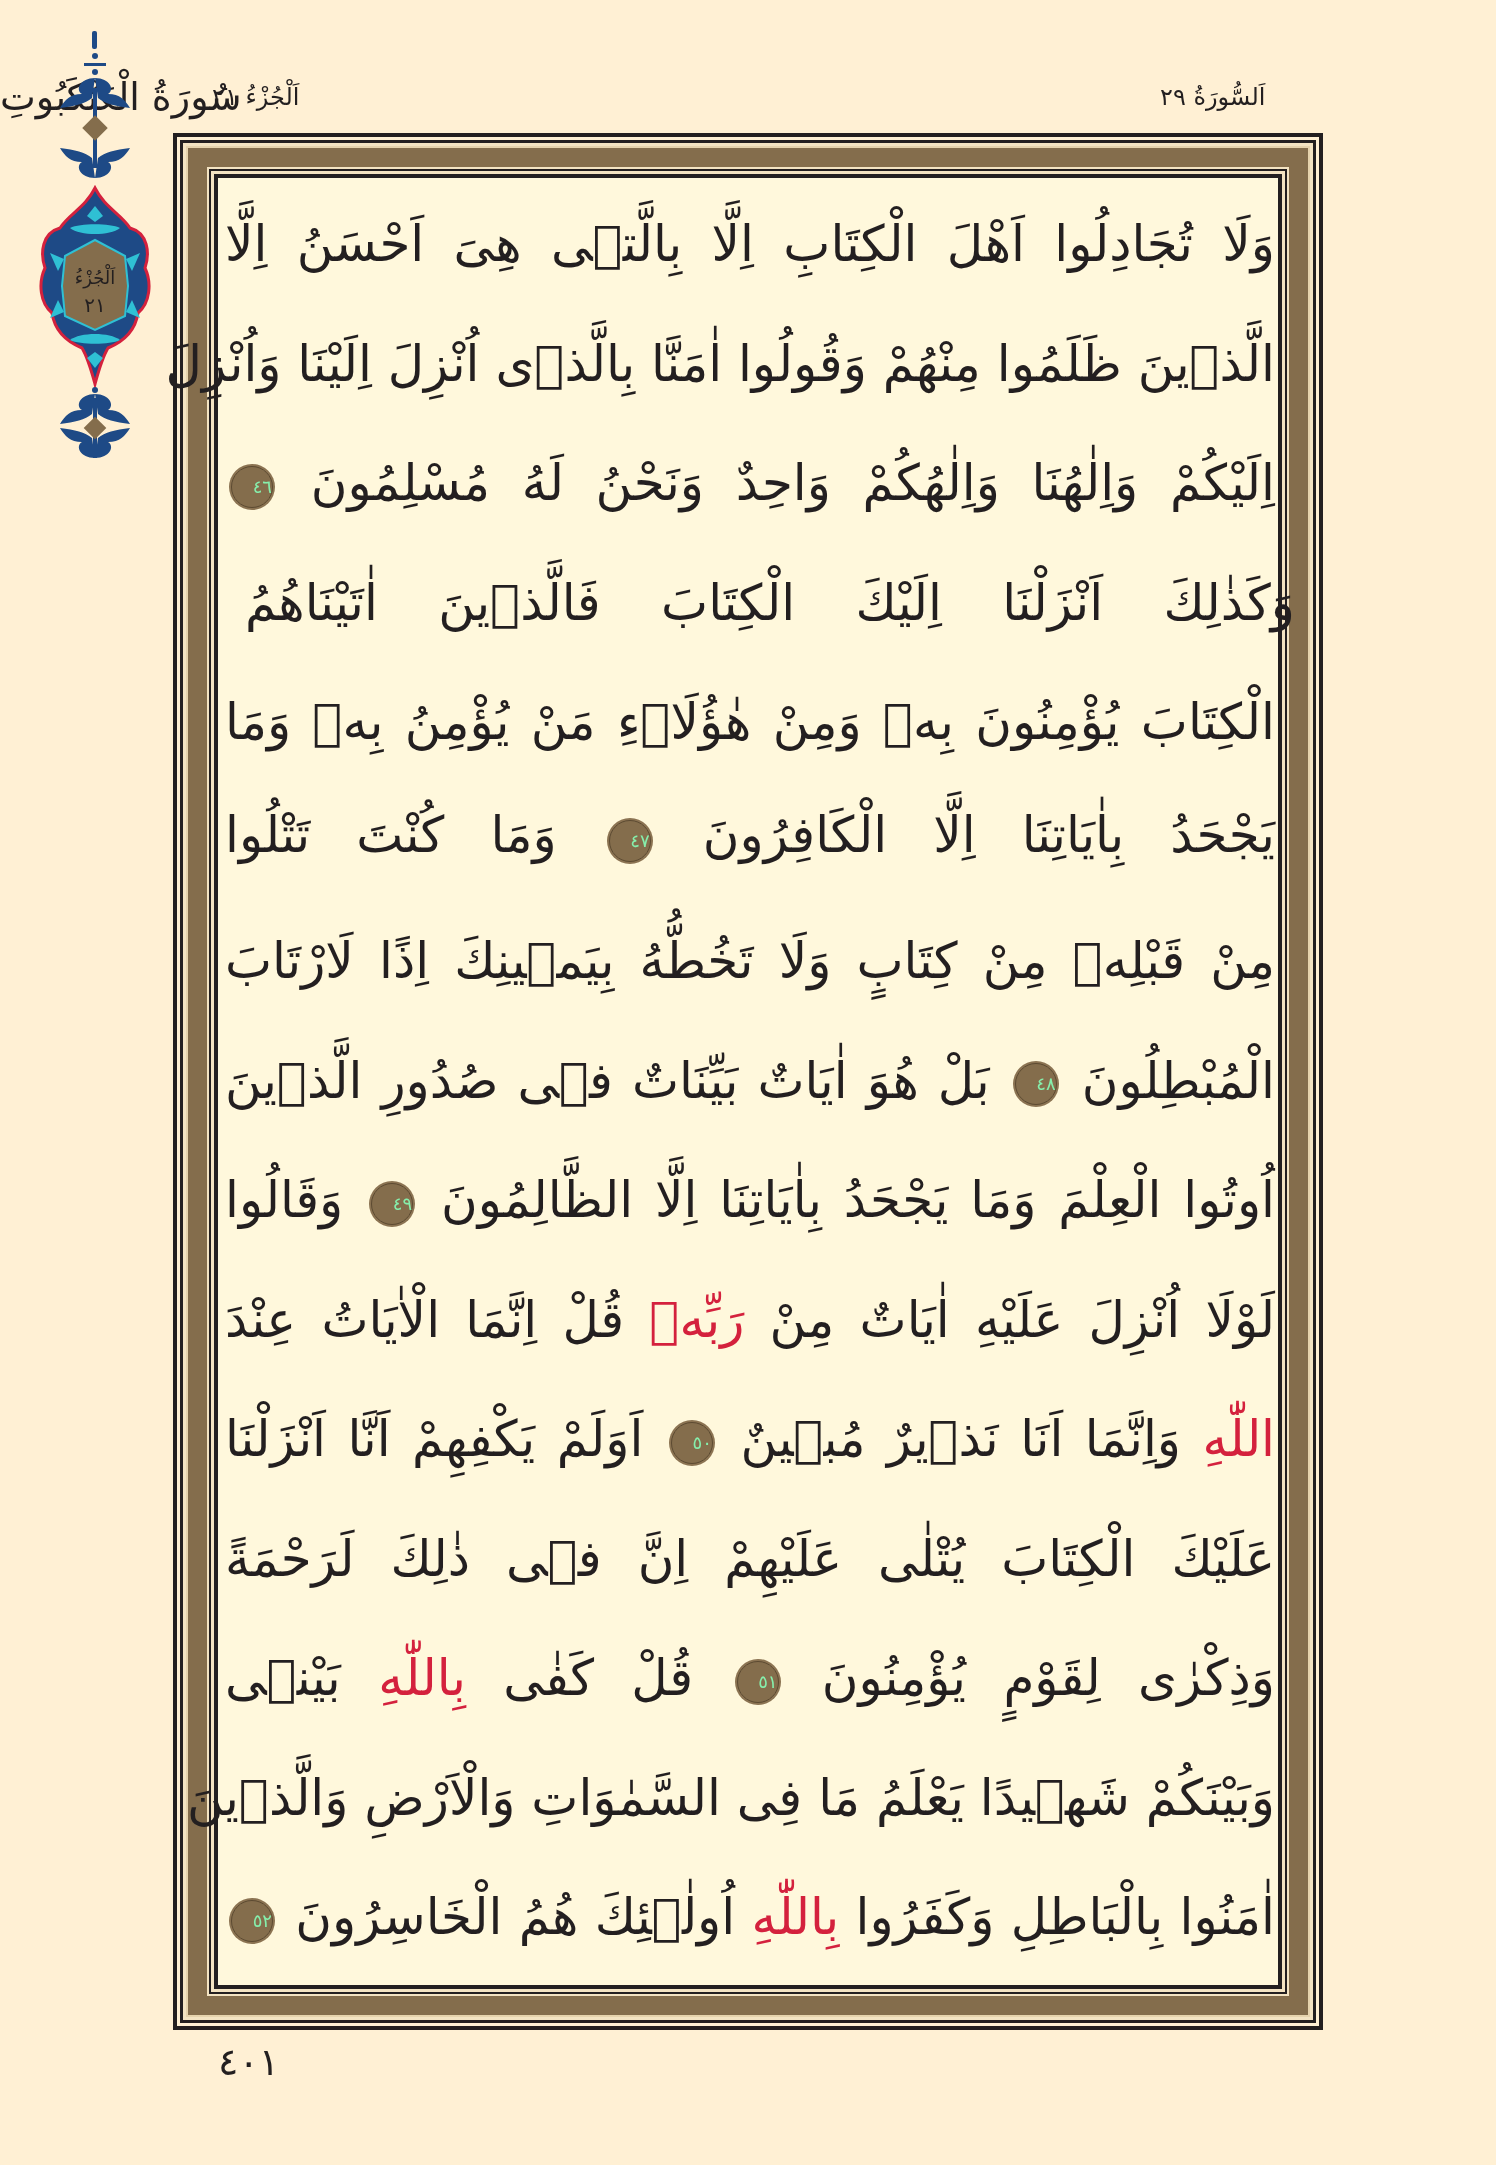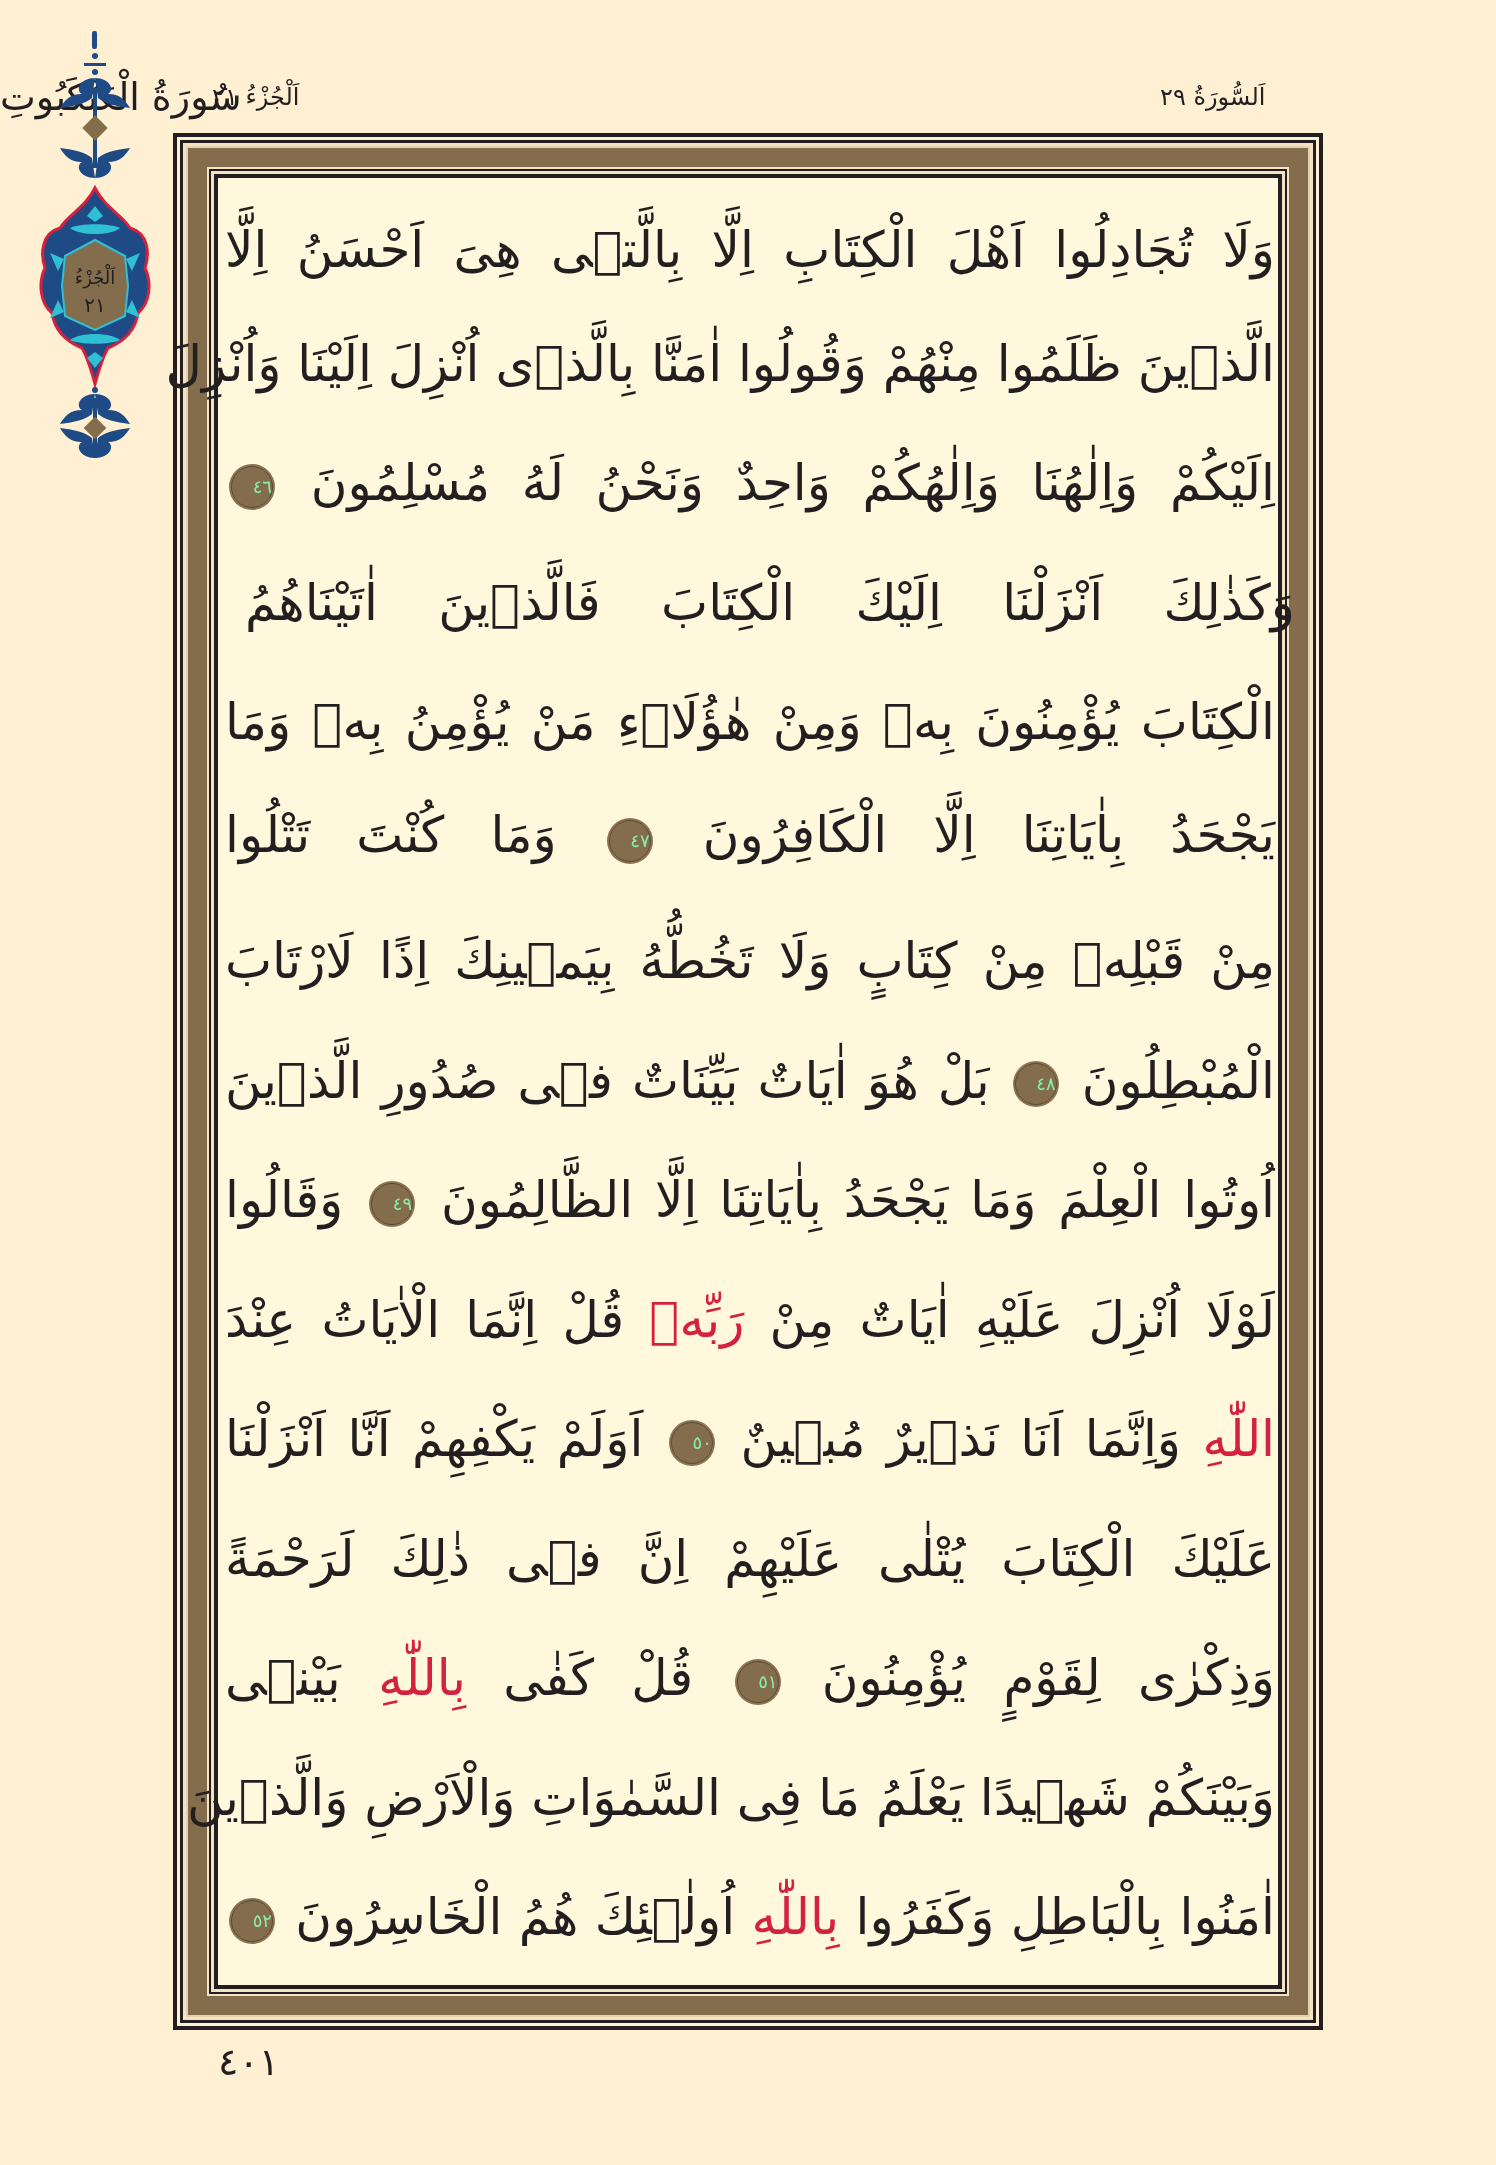--- a/index.html
+++ b/index.html
@@ -88,21 +88,21 @@
 </svg>
 
 <div class="f f1"></div>
 <div class="f f2"></div>
 <div class="f f3"></div>
 <div class="f f4"></div>
 <div class="f f5"></div>
 <div class="f f6"></div>
 
 <div class="text-area" id="text-area">
-    <div class="line" style="top: 6px;"><span>وَلَا تُجَادِلُوا اَهْلَ الْكِتَابِ اِلَّا بِالَّتٖى هِىَ اَحْسَنُ اِلَّا</span></div>
+    <div class="line" style="top: 0px;"><span>وَلَا تُجَادِلُوا اَهْلَ الْكِتَابِ اِلَّا بِالَّتٖى هِىَ اَحْسَنُ اِلَّا</span></div>
     <div class="line" style="top: 119.5px;"><span>الَّذٖينَ ظَلَمُوا مِنْهُمْ وَقُولُوا اٰمَنَّا بِالَّذٖى اُنْزِلَ اِلَيْنَا وَاُنْزِلَ</span></div>
     <div class="line" style="top: 239px;"><span>اِلَيْكُمْ وَاِلٰهُنَا وَاِلٰهُكُمْ وَاحِدٌ وَنَحْنُ لَهُ مُسْلِمُونَ</span> <span class="ayah">٤٦</span></div>
     <div class="line" style="top: 358.5px; margin-left: 20px;"><span>وَكَذٰلِكَ اَنْزَلْنَا اِلَيْكَ الْكِتَابَ فَالَّذٖينَ اٰتَيْنَاهُمُ</span></div>
     <div class="line" style="top: 478px;"><span>الْكِتَابَ يُؤْمِنُونَ بِهٖ وَمِنْ هٰؤُلَاۤءِ مَنْ يُؤْمِنُ بِهٖ وَمَا</span></div>
     <div class="line" style="top: 591px; font-family: Liberation Serif, serif;"><span>يَجْحَدُ بِاٰيَاتِنَا اِلَّا الْكَافِرُونَ</span> <span class="ayah">٤٧</span> <span>وَمَا كُنْتَ تَتْلُوا</span></div>
     <div class="line" style="top: 717px;"><span>مِنْ قَبْلِهٖ مِنْ كِتَابٍ وَلَا تَخُطُّهُ بِيَمٖينِكَ اِذًا لَارْتَابَ</span></div>
     <div class="line" style="top: 836.5px;"><span>الْمُبْطِلُونَ</span> <span class="ayah">٤٨</span> <span>بَلْ هُوَ اٰيَاتٌ بَيِّنَاتٌ فٖى صُدُورِ الَّذٖينَ</span></div>
     <div class="line" style="top: 956px;"><span>اُوتُوا الْعِلْمَ وَمَا يَجْحَدُ بِاٰيَاتِنَا اِلَّا الظَّالِمُونَ</span> <span class="ayah">٤٩</span> <span>وَقَالُوا</span></div>
     <div class="line" style="top: 1075.5px;"><span>لَوْلَا اُنْزِلَ عَلَيْهِ اٰيَاتٌ مِنْ </span> <span class="red">رَبِّهٖ</span> <span> قُلْ اِنَّمَا الْاٰيَاتُ عِنْدَ</span></div>
     <div class="line" style="top: 1195px;"><span class="red">اللّٰهِ</span> <span> وَاِنَّمَا اَنَا نَذٖيرٌ مُبٖينٌ</span> <span class="ayah">٥٠</span> <span>اَوَلَمْ يَكْفِهِمْ اَنَّا اَنْزَلْنَا</span></div>

